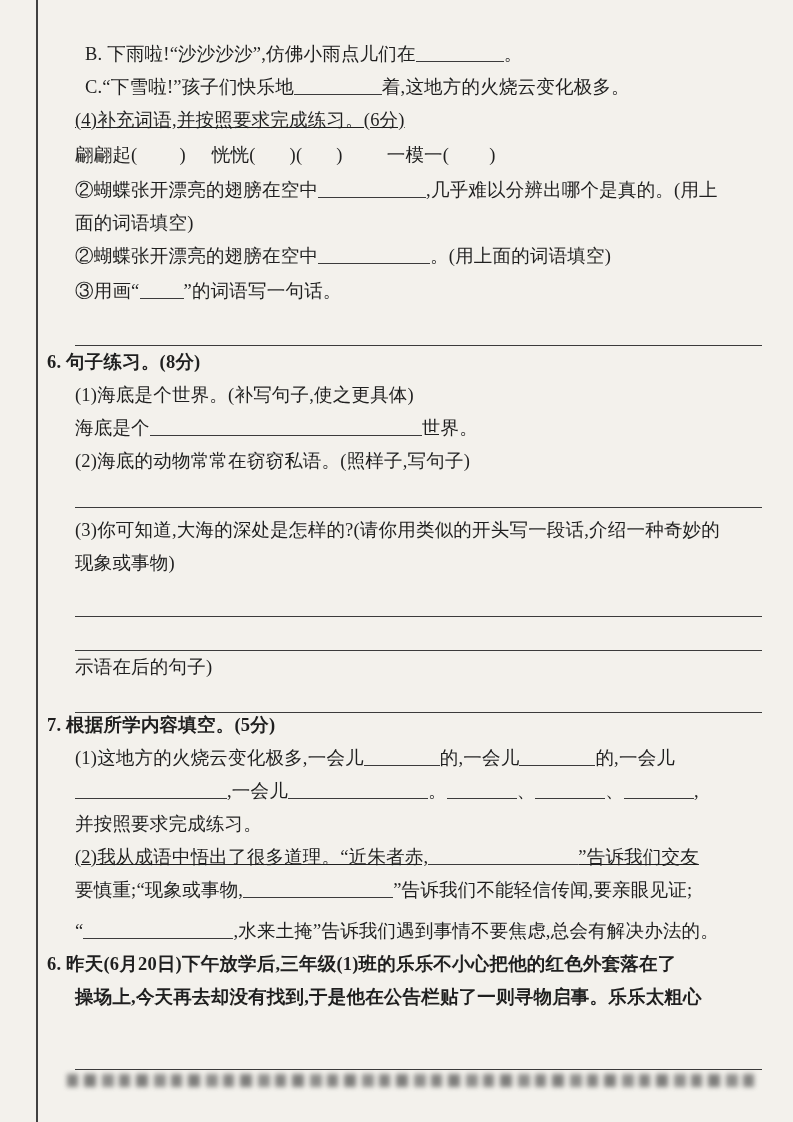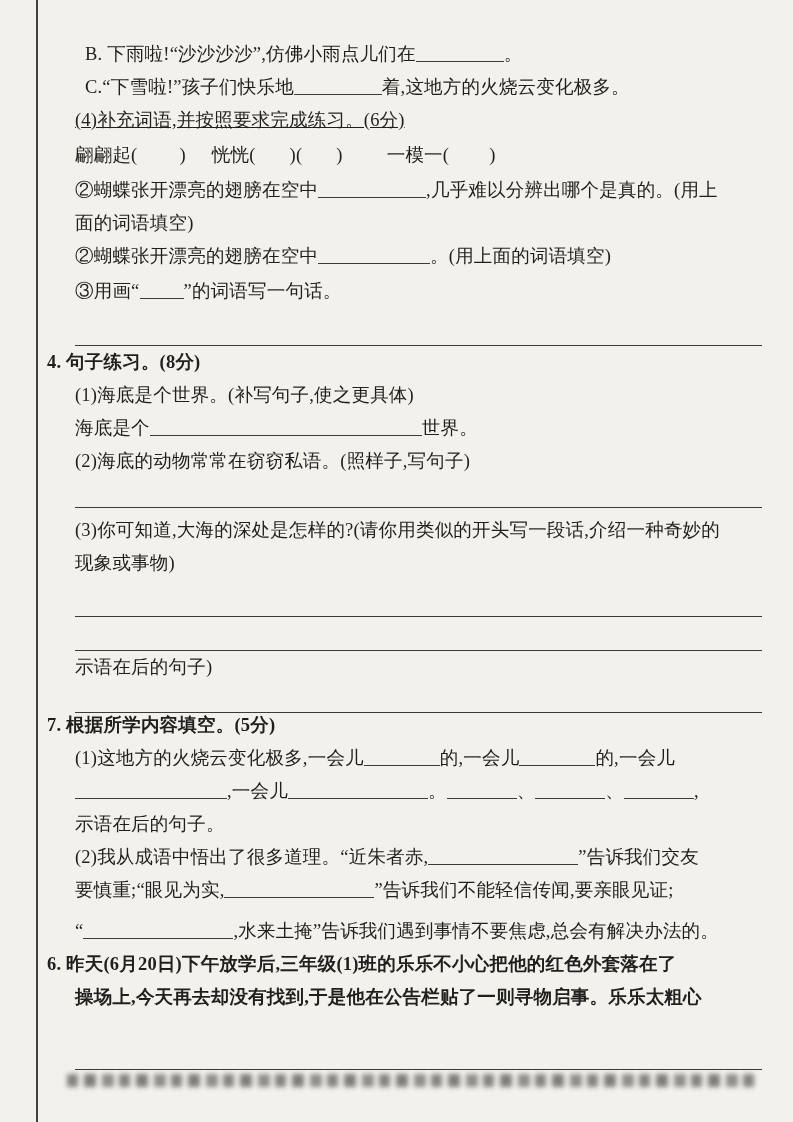--- a/index.html
+++ b/index.html
@@ -56,36 +56,36 @@
   <div class="content" id="content">
       <div class="line" style="padding-left: 38px;"><span>B. 下雨啦!“沙沙沙沙”,仿佛小雨点儿们在</span><span class="blank" style="width: 88px;"></span><span>。</span></div>
       <div class="line" style="padding-left: 38px;"><span>C.“下雪啦!”孩子们快乐地</span><span class="blank" style="width: 88px;"></span><span>着,这地方的火烧云变化极多。</span></div>
       <div class="line" style="padding-left: 28px; text-decoration: underline;"><span>(4)补充词语,并按照要求完成练习。(6分)</span></div>
       <div class="line" style="margin-top: 2px; padding-left: 28px;"><span>翩翩起(</span><span class="gap" style="width: 42px;"></span><span>)</span><span class="gap" style="width: 26px;"></span><span>恍恍(</span><span class="gap" style="width: 34px;"></span><span>)(</span><span class="gap" style="width: 34px;"></span><span>)</span><span class="gap" style="width: 44px;"></span><span>一模一(</span><span class="gap" style="width: 40px;"></span><span>)</span></div>
       <div class="line" style="margin-top: 2px; padding-left: 28px;"><span>②蝴蝶张开漂亮的翅膀在空中</span><span class="blank" style="width: 108px;"></span><span>,几乎难以分辨出哪个是真的。(用上</span></div>
       <div class="line" style="padding-left: 28px;"><span>面的词语填空)</span></div>
       <div class="line" style="padding-left: 28px;"><span>②蝴蝶张开漂亮的翅膀在空中</span><span class="blank" style="width: 112px;"></span><span>。(用上面的词语填空)</span></div>
       <div class="line" style="margin-top: 2px; padding-left: 28px;"><span>③用画“</span><span class="blank" style="width: 44px;"></span><span>”的词语写一句话。</span></div>
       <div class="rule" style="margin-top: 37px;"></div>
-      <div class="line b"><span>4. 句子练习。(8分)</span></div>
+      <div class="line b"><span>6. 句子练习。(8分)</span></div>
       <div class="line" style="padding-left: 28px;"><span>(1)海底是个世界。(补写句子,使之更具体)</span></div>
       <div class="line" style="padding-left: 28px;"><span>海底是个</span><span class="blank" style="width: 272px;"></span><span>世界。</span></div>
       <div class="line" style="padding-left: 28px;"><span>(2)海底的动物常常在窃窃私语。(照样子,写句子)</span></div>
       <div class="rule" style="margin-top: 29px;"></div>
       <div class="line" style="margin-top: 6px; padding-left: 28px;"><span>(3)你可知道,大海的深处是怎样的?(请你用类似的开头写一段话,介绍一种奇妙的</span></div>
       <div class="line" style="padding-left: 28px;"><span>现象或事物)</span></div>
       <div class="rule" style="margin-top: 36px;"></div>
       <div class="rule" style="margin-top: 33px;"></div>
       <div class="line" style="padding-left: 28px;"><span>示语在后的句子)</span></div>
       <div class="rule" style="margin-top: 28px;"></div>
       <div class="line b" style="margin-top: -4px;"><span>7. 根据所学内容填空。(5分)</span></div>
       <div class="line" style="padding-left: 28px;"><span>(1)这地方的火烧云变化极多,一会儿</span><span class="blank" style="width: 76px;"></span><span>的,一会儿</span><span class="blank" style="width: 76px;"></span><span>的,一会儿</span></div>
       <div class="line" style="padding-left: 28px;"><span class="blank" style="width: 152px;"></span><span>,一会儿</span><span class="blank" style="width: 140px;"></span><span>。</span><span class="blank" style="width: 70px;"></span><span>、</span><span class="blank" style="width: 70px;"></span><span>、</span><span class="blank" style="width: 70px;"></span><span>,</span></div>
-      <div class="line" style="padding-left: 28px;"><span>示语在后的句子。</span></div>
-      <div class="line" style="padding-left: 28px;"><span>(2)我从成语中悟出了很多道理。“近朱者赤,</span><span class="blank" style="width: 150px;"></span><span>”告诉我们交友</span></div>
-      <div class="line" style="padding-left: 28px;"><span>要慎重;“眼见为实,</span><span class="blank" style="width: 150px;"></span><span>”告诉我们不能轻信传闻,要亲眼见证;</span></div>
+      <div class="line" style="padding-left: 28px;"><span>并按照要求完成练习。</span></div>
+      <div class="line" style="padding-left: 28px; text-decoration: underline;"><span>(2)我从成语中悟出了很多道理。“近朱者赤,</span><span class="blank" style="width: 150px;"></span><span>”告诉我们交友</span></div>
+      <div class="line" style="padding-left: 28px;"><span>要慎重;“现象或事物,</span><span class="blank" style="width: 150px;"></span><span>”告诉我们不能轻信传闻,要亲眼见证;</span></div>
       <div class="line" style="padding-left: 28px; margin-top: 8px;"><span>“</span><span class="blank" style="width: 150px;"></span><span>,水来土掩”告诉我们遇到事情不要焦虑,总会有解决办法的。</span></div>
       <div class="line b"><span>6. 昨天(6月20日)下午放学后,三年级(1)班的乐乐不小心把他的红色外套落在了</span></div>
       <div class="line b" style="padding-left: 28px;"><span>操场上,今天再去却没有找到,于是他在公告栏贴了一则寻物启事。乐乐太粗心</span></div>
       <div class="rule" style="margin-top: 55px;"></div>
       <div class="artifact" style="margin-top: 4px;"></div>
     </div>
 </div>
 
 </body></html>

